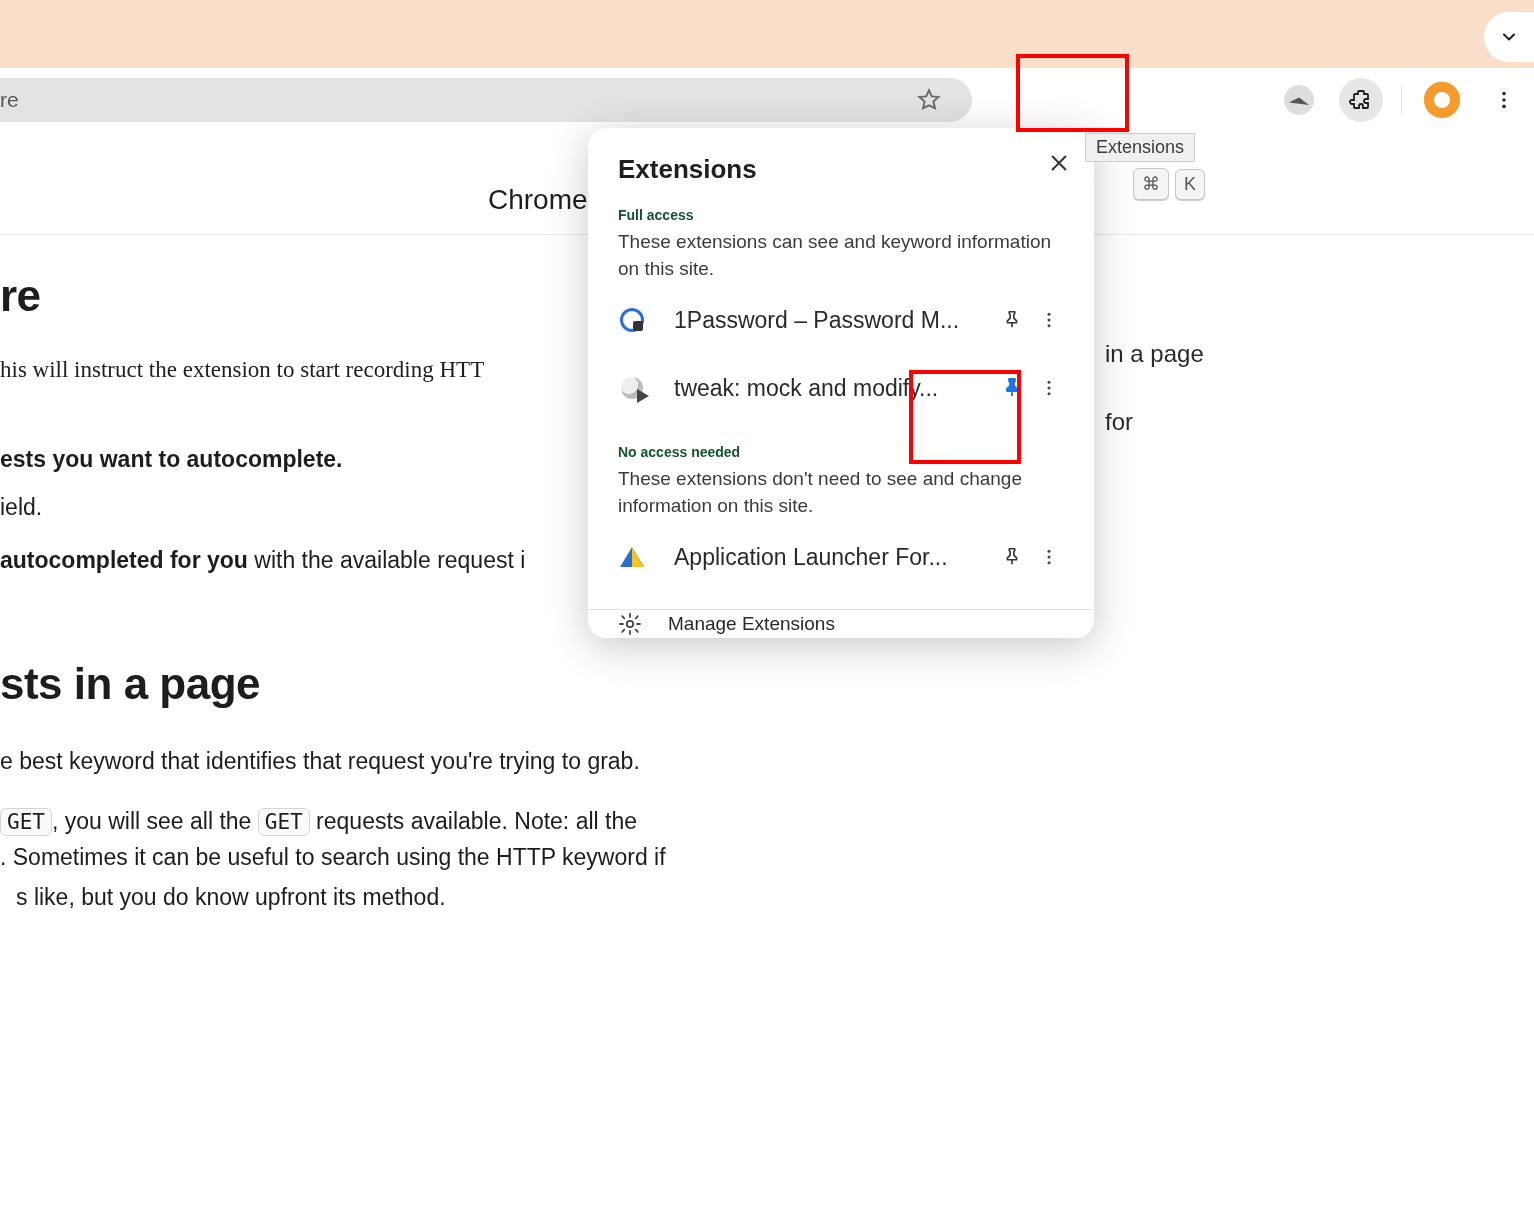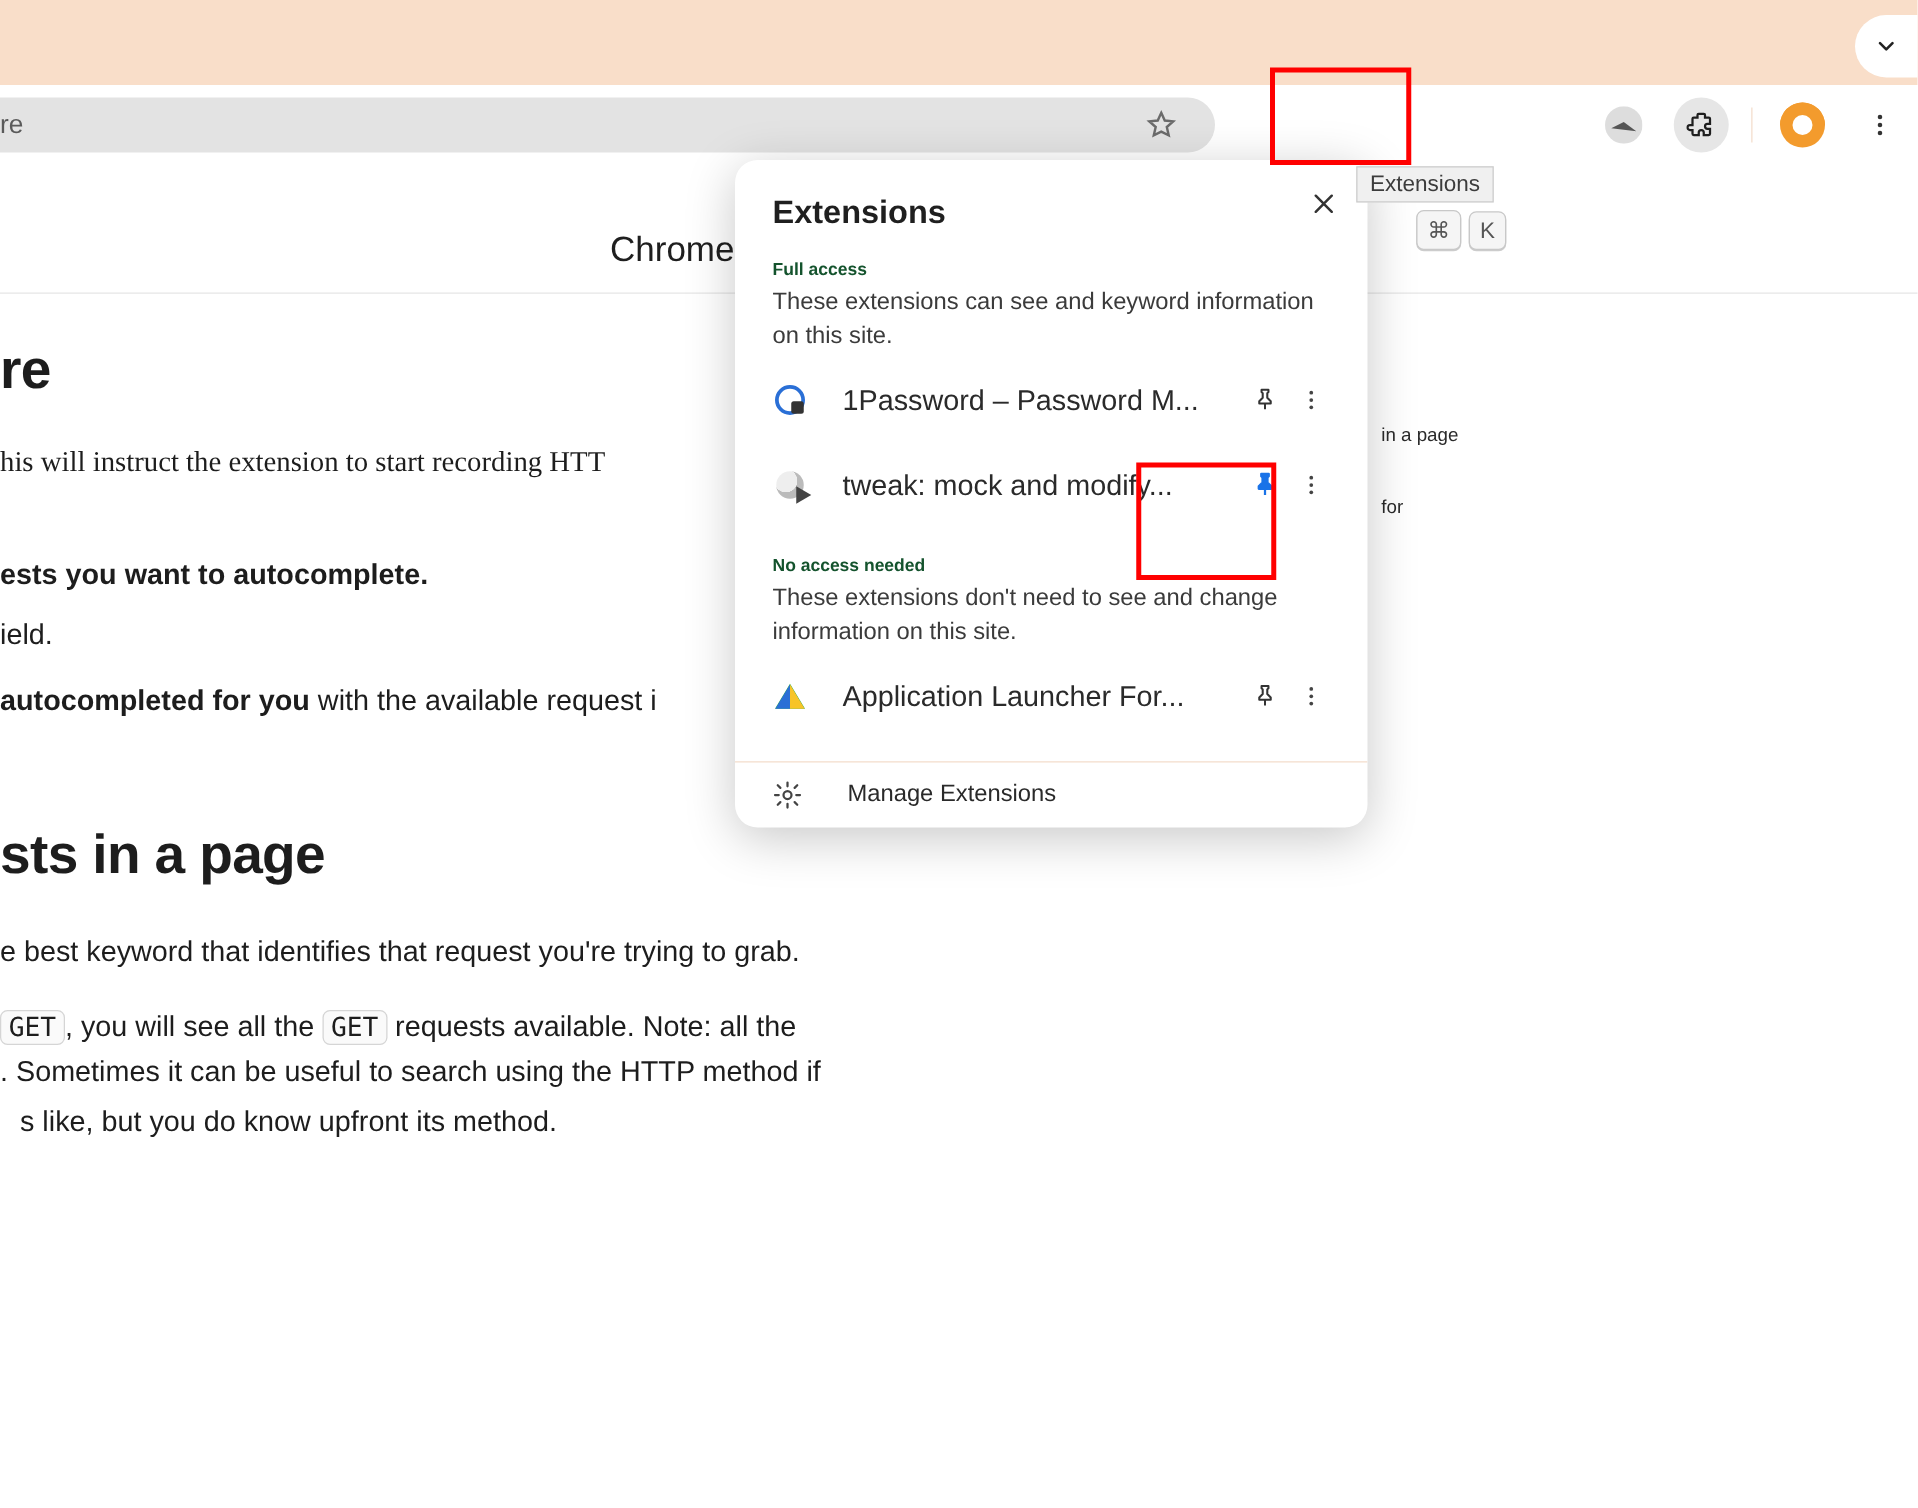--- a/index.html
+++ b/index.html
@@ -15,38 +15,38 @@
   .divider-v { width:1px; height:28px; background:#f3ddcb; }
   .orange-logo { width:36px; height:36px; border-radius:50%; background:#f39b2d; position:relative; display:flex;align-items:center;justify-content:center; }
   .orange-logo::after{content:"";width:16px;height:16px;border-radius:50%;background:#fff;position:absolute;}
   .orange-logo::before{content:"";width:36px;height:18px;background:#f39b2d;position:absolute;top:0;border-top-left-radius:18px;border-top-right-radius:18px;}
   .red-box-1 { position:absolute; top:54px; left:1016px; width:113px; height:78px; border:4px solid #ff0000; z-index:50; pointer-events:none; }
   .red-box-2 { position:absolute; top:370px; left:909px; width:112px; height:94px; border:4px solid #ff0000; z-index:50; pointer-events:none; }
   .tooltip { position:absolute; top:133px; left:1085px; background:#f0f0f0; border:1px solid #ccc; padding:3px 10px; font-size:18px; color:#3c3c3c; z-index:40; }
   .page-content { position:absolute; left:0; top:160px; width:100%; }
   .chrome-hdr { position:absolute; left:488px; top:24px; font-size:28px; color:#1f1f1f; }
   .hdr-rule { position:absolute; left:0; top:74px; width:100%; height:1px; background:#e6e6e6; }
-  .right-snip { position:absolute; top:185px; left:1105px; font-size:15px; color:#2a2a2a; display:flex; flex-direction:column; gap:20px; }
+  .right-snip { position:absolute; top:185px; left:1105px; font-size:24px; color:#2a2a2a; display:flex; flex-direction:column; gap:20px; }
   .kbd-group { position:absolute; top:168px; left:1133px; display:flex; gap:6px; align-items:center; }
   .kbd { border:1px solid #c8c8c8; border-radius:6px; background:#f5f5f5; padding:4px 8px; font-size:18px; color:#565656; box-shadow:0 1px 0 #ccc; }
   .body-text { position:absolute; left:0; font-size:23px; color:#1d1d1d; line-height:1.55; }
   .h1 { font-size:44px; font-weight:800; letter-spacing:-0.5px; }
   .code { border:1px solid #d5d5d5; border-radius:6px; padding:1px 6px; font-family: ui-monospace, Menlo, monospace; font-size:21px; background:#fafafa; }
   .popup { position:absolute; top:128px; left:588px; width:506px; background:#fff; border-radius:18px; box-shadow:0 8px 40px rgba(0,0,0,.22); z-index:30; overflow:hidden; }
   .popup-pad { padding:26px 30px 8px 30px; }
   .popup-h { font-size:26px; font-weight:600; color:#1f1f1f; }
   .popup-close { position:absolute; top:24px; right:24px; }
   .sect-h { font-size:14px; font-weight:700; color:#14532d; margin-top:22px; }
   .sect-p { font-size:19px; color:#3b3b3b; margin-top:6px; line-height:1.4; }
   .ext-row { display:flex; align-items:center; height:60px; margin-top:8px; }
   .ext-ico { width:28px; height:28px; margin-right:28px; display:flex;align-items:center;justify-content:center; position:relative;}
   .ext-name { flex:1; font-size:23px; color:#2a2a2a; white-space:nowrap; overflow:hidden; text-overflow:ellipsis; padding-right:10px;}
   .pin-slot { width:44px; display:flex; justify-content:center; }
   .more-slot { width:30px; display:flex; justify-content:center; }
-  .footer-row { border-top:1px solid #f3ddcb; padding:14px 30px; display:flex; align-items:center; gap:36px; }
+  .footer-row { border-top:1px solid #f3ddcb; padding:2px 30px; display:flex; align-items:center; gap:26px; }
   .footer-row span { font-size:19px; color:#2a2a2a; }
   svg { display:block; }
   .onep { width:24px;height:24px;border-radius:50%;border:3px solid #2a6fd6; position:relative;}
   .onep::after{content:"";position:absolute;bottom:-2px;right:-2px;width:10px;height:10px;background:#333;border-radius:2px;}
   .tweak-ico{width:22px;height:22px;border-radius:50%;background:radial-gradient(circle at 35% 35%, #eee 0 45%, #bbb 46% 100%);position:relative;}
   .tweak-ico::after{content:"";position:absolute;right:-6px;bottom:-4px;border-left:12px solid #444;border-top:7px solid transparent;border-bottom:7px solid transparent;}
   .gdrive{width:0;height:0;border-left:12px solid transparent;border-right:12px solid transparent;border-bottom:20px solid #2da94f;position:relative;}
   .gdrive::before{content:"";position:absolute;left:-12px;top:0;width:0;height:0;border-left:12px solid transparent;border-right:12px solid transparent;border-bottom:20px solid #f7c427;transform:translate(0px,0);clip-path:polygon(50% 0,100% 100%,50% 100%);}
   .gdrive::after{content:"";position:absolute;left:-12px;top:0;width:0;height:0;border-left:12px solid transparent;border-right:12px solid transparent;border-bottom:20px solid #2a6fd6;clip-path:polygon(0 100%,50% 100%,50% 0);}
 </style>
@@ -119,21 +119,21 @@
 <div class="body-text" style="top:442px;font-weight:700;">ests you want to autocomplete.</div>
 <div class="body-text" style="top:490px;">ield.</div>
 <div class="body-text" style="top:543px;">
   <b>autocompleted for you </b><span>with the available request i</span>
 </div>
 <div class="body-text h1" style="top:650px;">sts in a page</div>
 <div class="body-text" style="top:744px;">e best keyword that identifies that request you're trying to grab.</div>
 <div class="body-text" style="top:792px;margin-top:12px;">
   <span class="code">GET</span><span>, you will see all the </span><span class="code">GET</span><span> requests available. Note: all the</span>
 </div>
-<div class="body-text" style="top:840px;">. Sometimes it can be useful to search using the HTTP method if</div>
+<div class="body-text" style="top:840px;">. Sometimes it can be useful to search using the HTTP keyword if</div>
 <div class="body-text" style="top:880px;padding-left:16px;">s like, but you do know upfront its method.</div>
 
 <div class="popup">
   <div class="popup-pad">
     <div class="popup-h">Extensions</div>
     <div class="popup-close">
       <svg width="22" height="22" viewBox="0 0 24 24">
           <path d="M5 5l14 14M19 5L5 19" stroke="#333" stroke-width="2.2" stroke-linecap="round"></path>
         </svg>
     </div>

